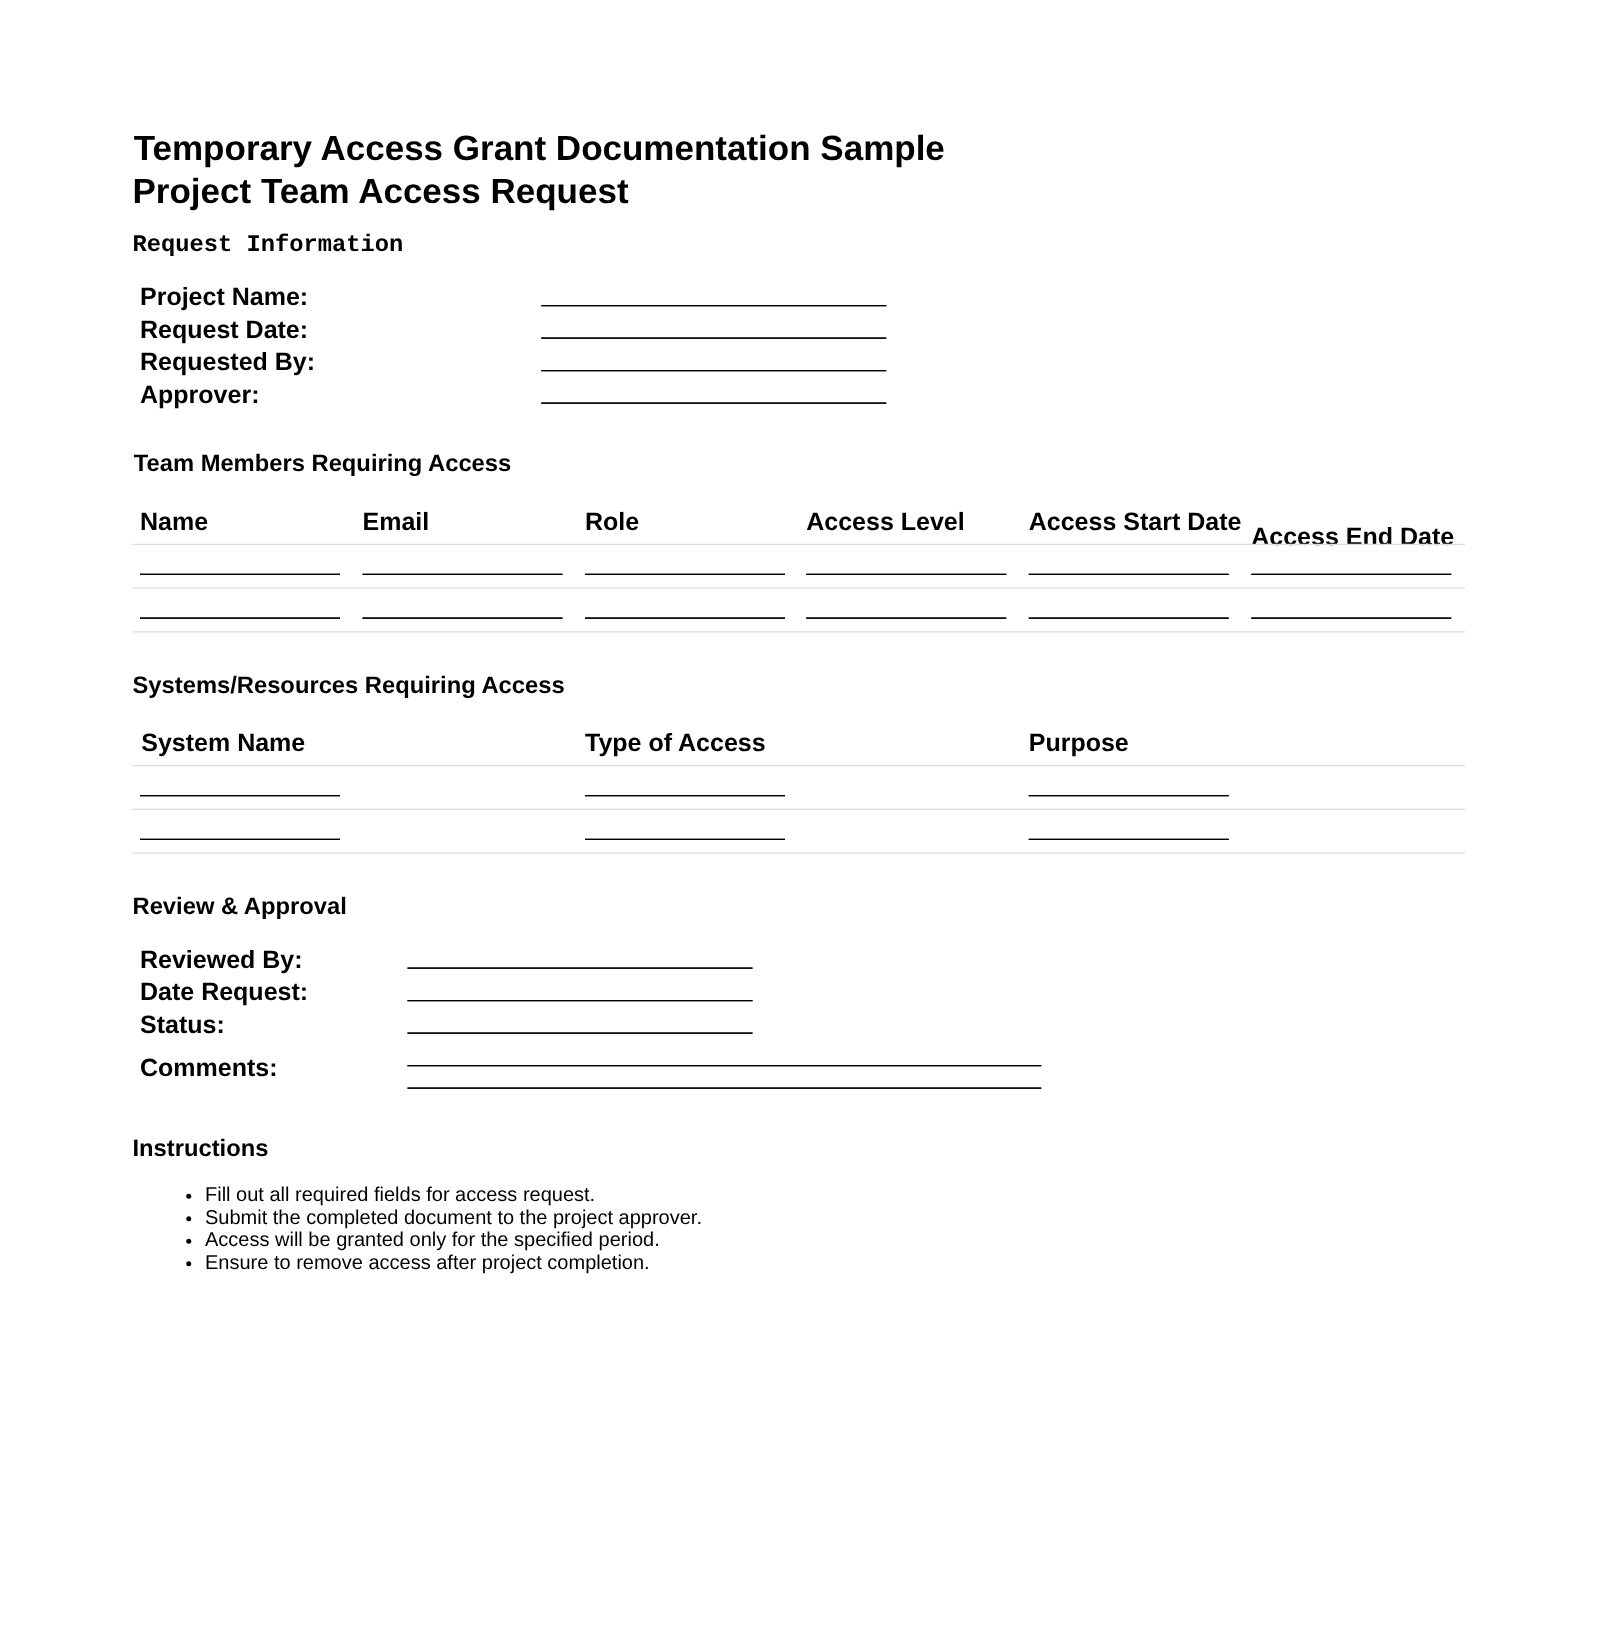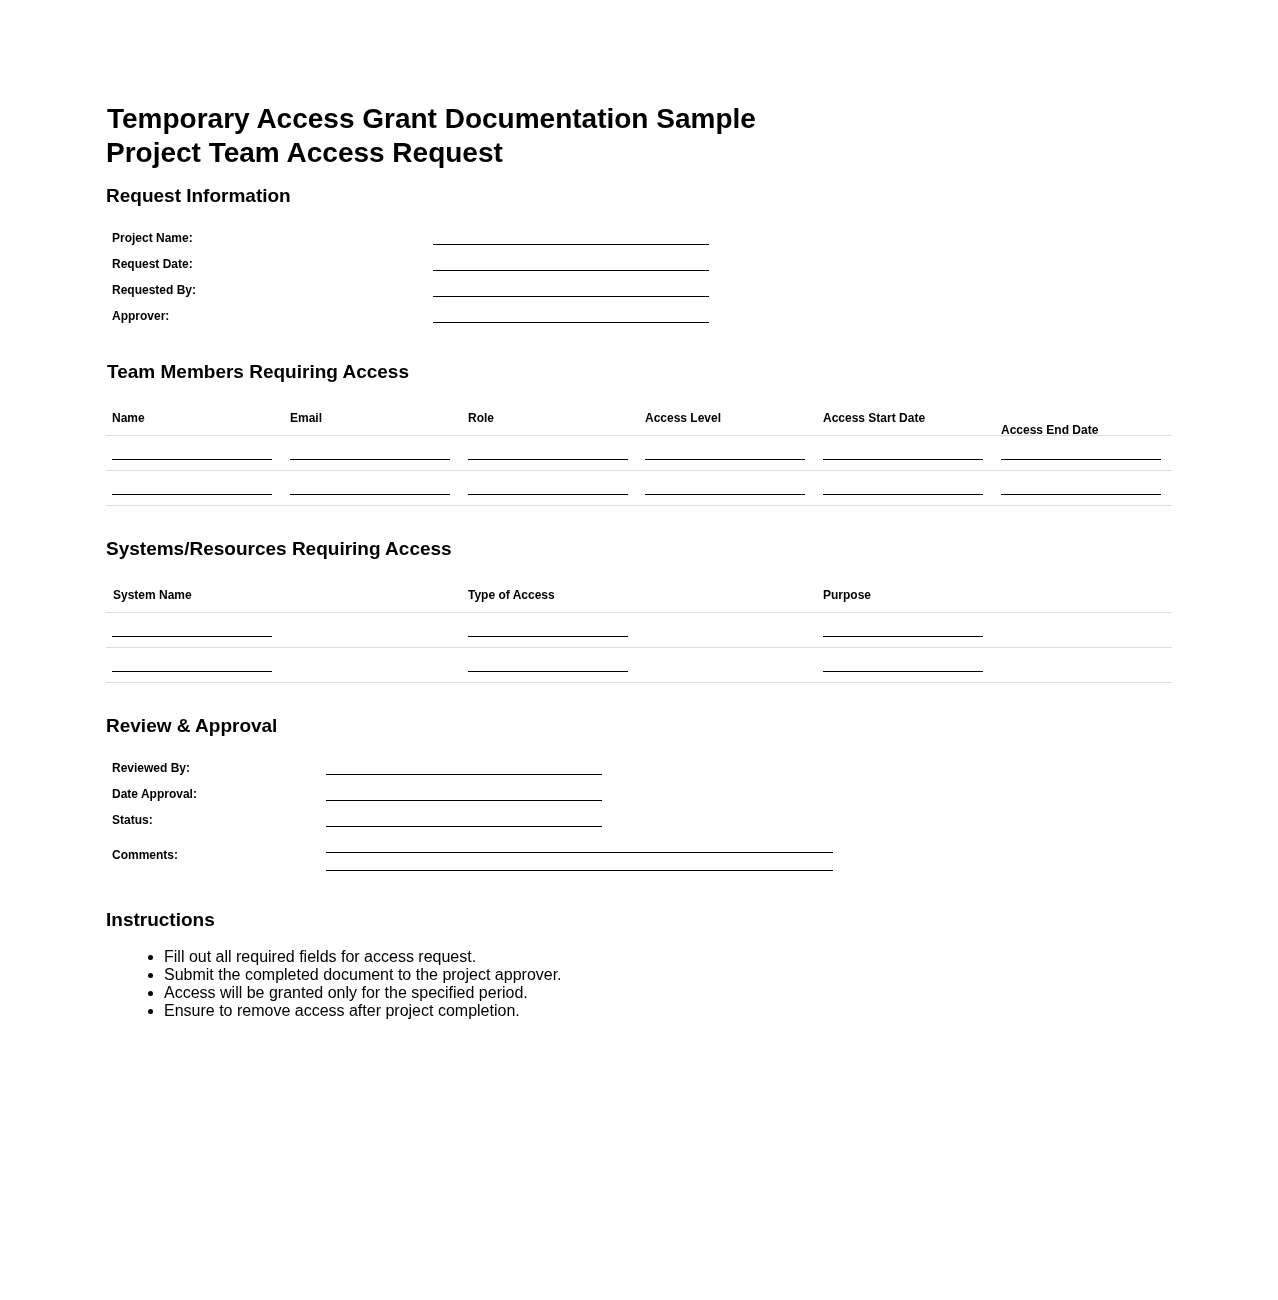--- a/index.html
+++ b/index.html
@@ -5,34 +5,34 @@
   html, body { margin: 0; padding: 0; background: #ffffff; }
   body {
     width: 1278px; height: 1300px; position: relative; overflow: hidden;
     font-family: "Liberation Sans", sans-serif; color: #000;
   }
   .abs { position: absolute; }
   h1, h2, h3 { margin: 0; font-weight: bold; white-space: nowrap; }
   .h1 { font-size: 28px; left: 107px; top: 100px; line-height: 38px; }
   .h2 { font-size: 28px; left: 106px; top: 139px; line-height: 28px; }
   .h3 { font-size: 19px; left: 106px; line-height: 22px; }
-  .lbl { font-size: 12px; font-weight: bold; white-space: nowrap; line-height: 18px; }
+  .lbl { font-size: 20px; font-weight: bold; white-space: nowrap; line-height: 18px; }
   .uline { height: 1px; background: #000; border-top: 1px solid #000; }
   .rule { height: 1px; background: #dddddd; left: 106px; width: 1066px; }
   ul.instr { margin: 0; padding: 0 0 0 22px; list-style: disc; font-size: 16px; line-height: 18px; }
   ul.instr li { padding-left: 0; margin-left: 36px; }
 </style>
 </head>
 <body>
 
 <h1 class="abs h1">Temporary Access Grant Documentation Sample</h1>
 <h2 class="abs h2">Project Team Access Request</h2>
 
 <section>
-  <h3 class="abs h3" style="top:185px;">Request Information</h3>
+  <h3 class="abs h3" style="top:185px;font-family:Liberation Mono, monospace;">Request Information</h3>
 
   <div class="abs lbl" style="left:112px; top:229px;">Project Name:</div>
   <div class="abs uline" style="left:433px; top:244px; width:276px; height:0;"></div>
 
   <div class="abs lbl" style="left:112px; top:255px;">Request Date:</div>
   <div class="abs uline" style="left:433px; top:270px; width:276px; height:0;"></div>
 
   <div class="abs lbl" style="left:112px; top:281px;">Requested By:</div>
   <div class="abs uline" style="left:433px; top:296px; width:276px; height:0;"></div>
 
@@ -100,21 +100,21 @@
     <div class="abs rule" style="top:682px;"></div>
   </div>
 </section>
 
 <section>
   <h3 class="abs h3" style="top:715px;">Review &amp; Approval</h3>
 
   <div class="abs lbl" style="left:112px; top:759px;">Reviewed By:</div>
   <div class="abs uline" style="left:326px; top:774px; width:276px; height:0;"></div>
 
-  <div class="abs lbl" style="left:112px; top:785px;">Date Approval:</div>
+  <div class="abs lbl" style="left:112px; top:785px;">Date Request:</div>
   <div class="abs uline" style="left:326px; top:800px; width:276px; height:0;"></div>
 
   <div class="abs lbl" style="left:112px; top:811px;">Status:</div>
   <div class="abs uline" style="left:326px; top:826px; width:276px; height:0;"></div>
 
   <div class="abs lbl" style="left:112px; top:846px;">Comments:</div>
   <div class="abs uline" style="left:326px; top:852px; width:507px; height:0;"></div>
   <div class="abs uline" style="left:326px; top:870px; width:507px; height:0;"></div>
 </section>
 

